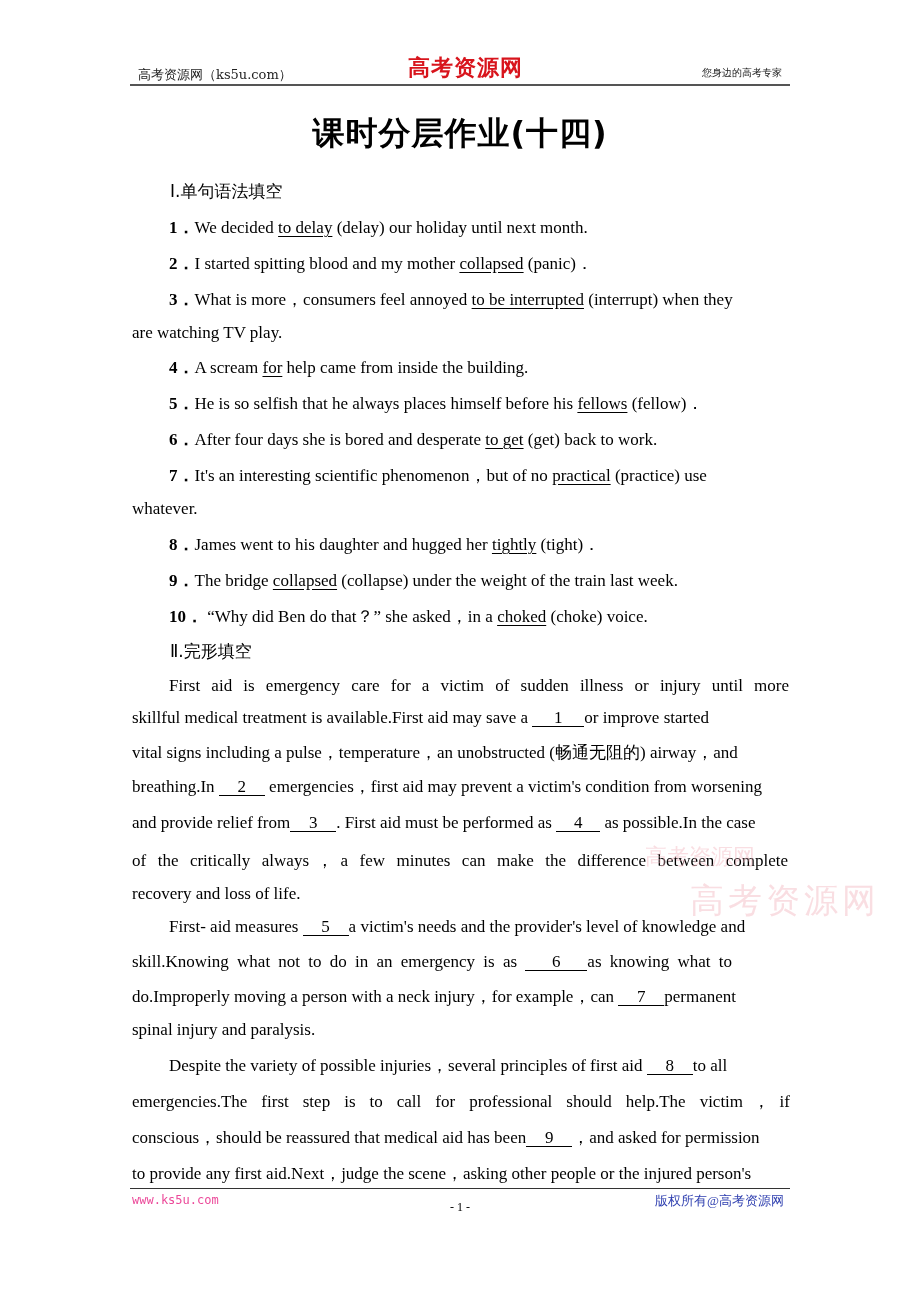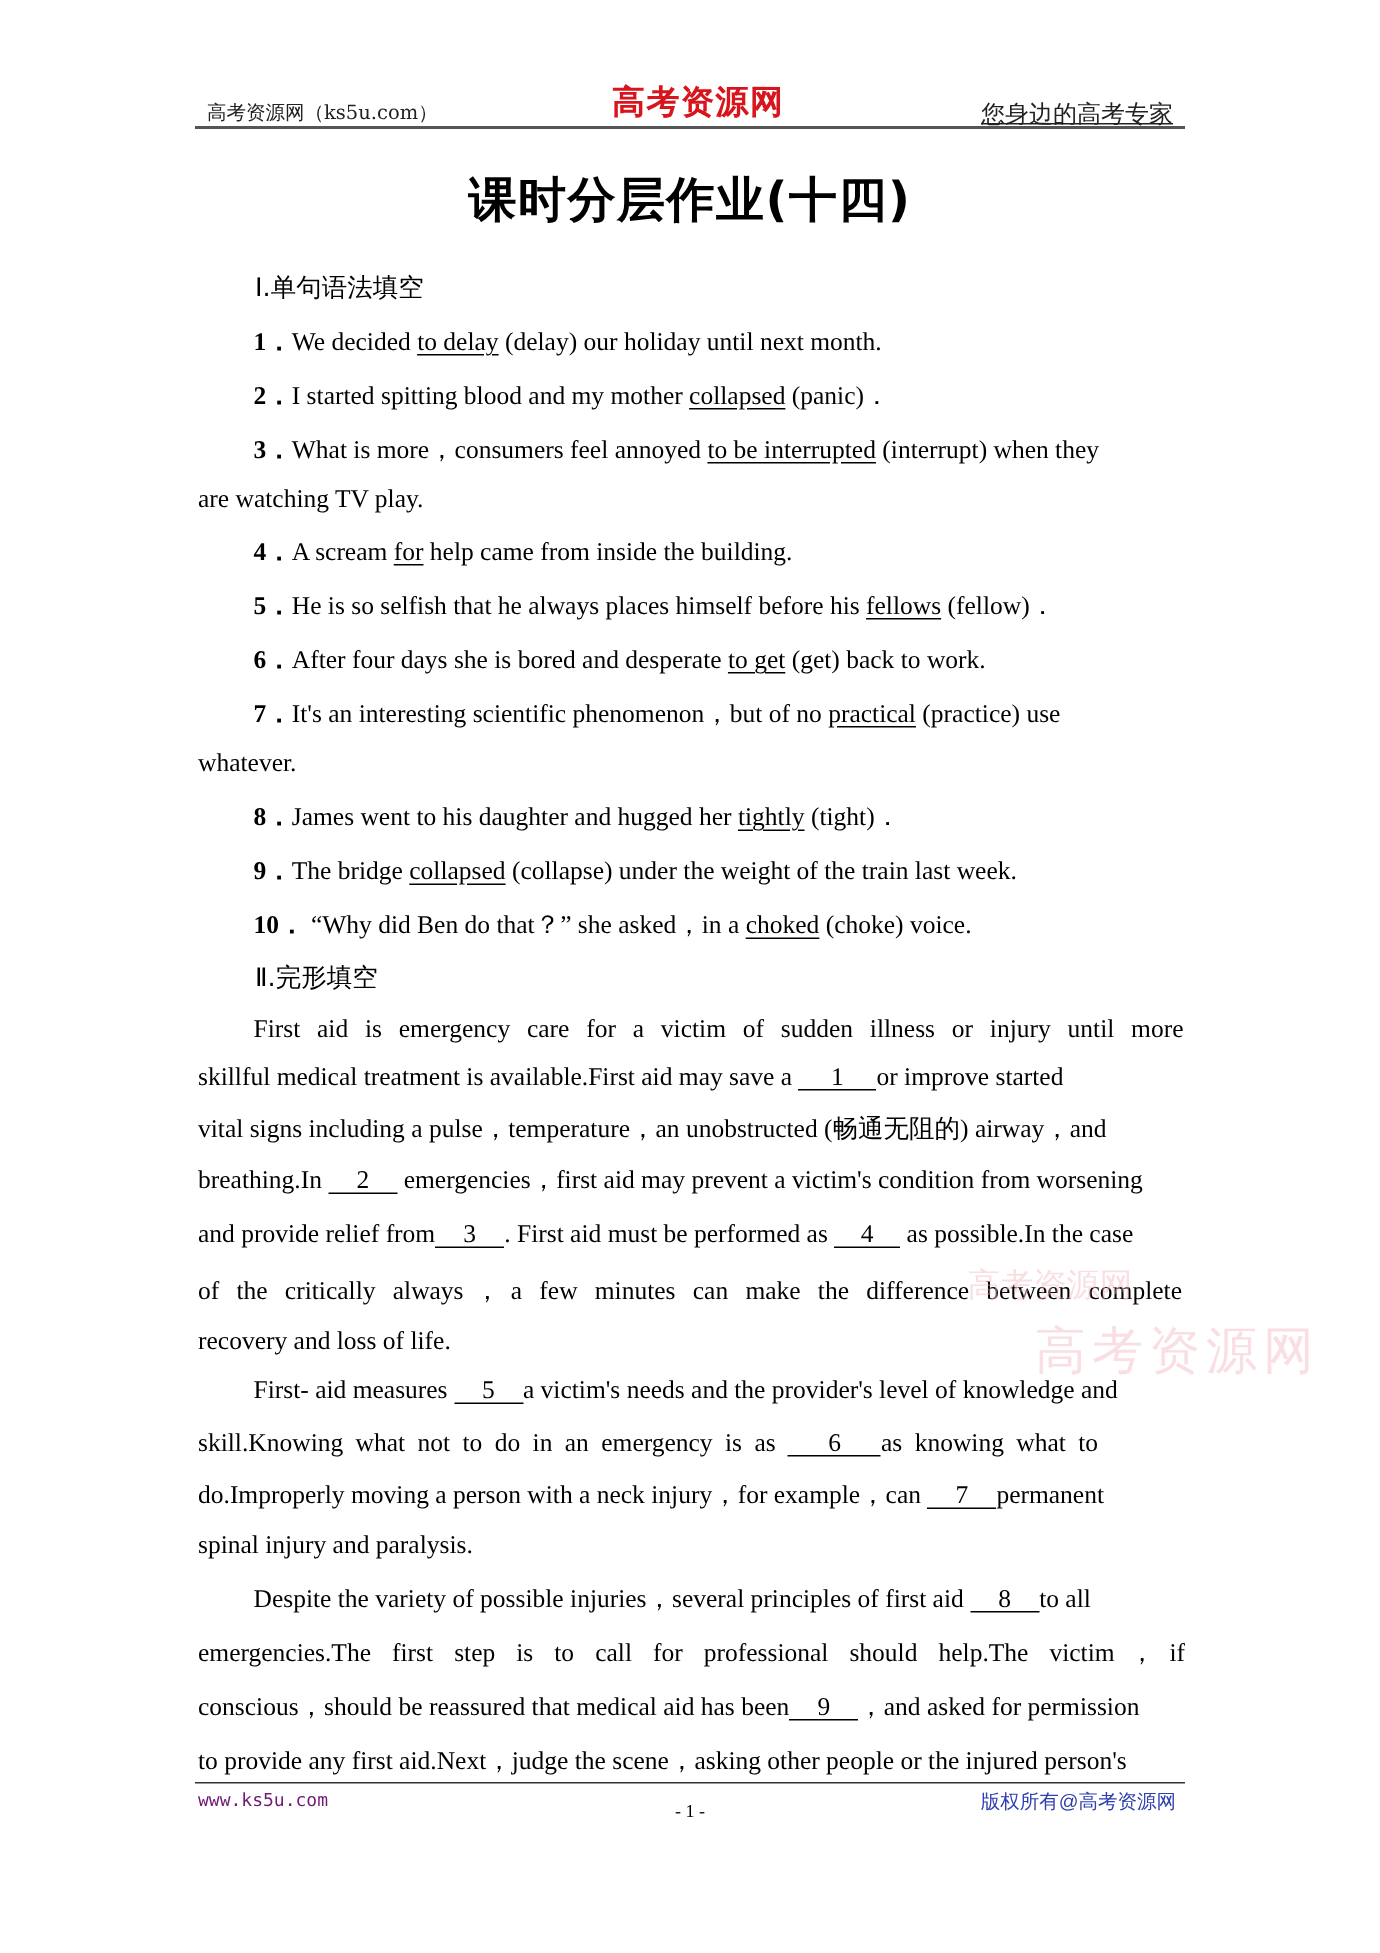--- a/index.html
+++ b/index.html
@@ -4,47 +4,47 @@
 <style>
   html, body { margin:0; padding:0; background:#ffffff; }
   body { width:920px; height:1302px; position:relative; overflow:hidden;
          font-family:"Liberation Serif", "DejaVu Serif", serif; color:#000; }
 
   .header { position:absolute; left:130px; top:52px; width:660px; height:34px; }
   .header .left { position:absolute; left:8px; top:14px; font-size:13px; color:#222;
                   font-family:"DejaVu Serif", serif; }
   .header .logo { position:absolute; left:278px; top:1px; font-size:22px; color:#d8141c;
                   font-weight:bold; letter-spacing:1px; font-family:"DejaVu Serif", serif; }
-  .header .right { position:absolute; right:8px; top:14px; font-size:16px; color:#222;
-                   font-family:"DejaVu Serif", serif;text-decoration:underline; }
+  .header .right { position:absolute; right:8px; top:14px; font-size:10px; color:#222;
+                   font-family:"DejaVu Serif", serif; }
   .header-rule { position:absolute; left:130px; top:84px; width:660px; height:2px;
                  background:#555; }
 
   .title { position:absolute; left:0; width:920px; top:112px; text-align:center;
            font-size:32px; font-weight:bold; font-family:"DejaVu Sans", sans-serif;
            letter-spacing:1px; }
 
   .section-head { position:absolute; left:170px; font-size:17px;
                   font-family:"DejaVu Sans", sans-serif; }
 
   .line { position:absolute; left:132px; width:660px; font-size:17px; white-space:nowrap; }
   .line.indent { left:169px; }
   .num { font-weight:bold; }
   .ans { text-decoration:underline; text-underline-offset:3px; }
   .blank { display:inline-block; border-bottom:1px solid #000; text-align:center; line-height:17px; }
   .just { text-align:justify; text-align-last:justify; }
 
   .watermark { position:absolute; color:#f3b7c0; opacity:0.45; font-family:"DejaVu Sans", sans-serif; }
 
   .footer-rule { position:absolute; left:130px; top:1188px; width:660px; height:1px; background:#333; }
-  .footer .site { position:absolute; left:132px; top:1193px; font-size:12px; color:#701a75;
+  .footer .site { position:absolute; left:132px; top:1193px; font-size:12px; color:#ec4899;
                   font-family:"DejaVu Sans Mono", monospace; }
   .footer .page { position:absolute; left:0; width:920px; top:1200px; text-align:center; font-size:12px; }
   .footer .copy { position:absolute; right:136px; top:1192px; font-size:13px; color:#3040b0;
-                  font-family:Liberation Sans, sans-serif; }
+                  font-family:Liberation Serif, serif; }
 </style>
 </head>
 <body>
 
 <div class="header">
   <span class="left">高考资源网（ks5u.com）</span>
   <span class="logo">高考资源网</span>
   <span class="right">您身边的高考专家</span>
 </div>
 <div class="header-rule"></div>

